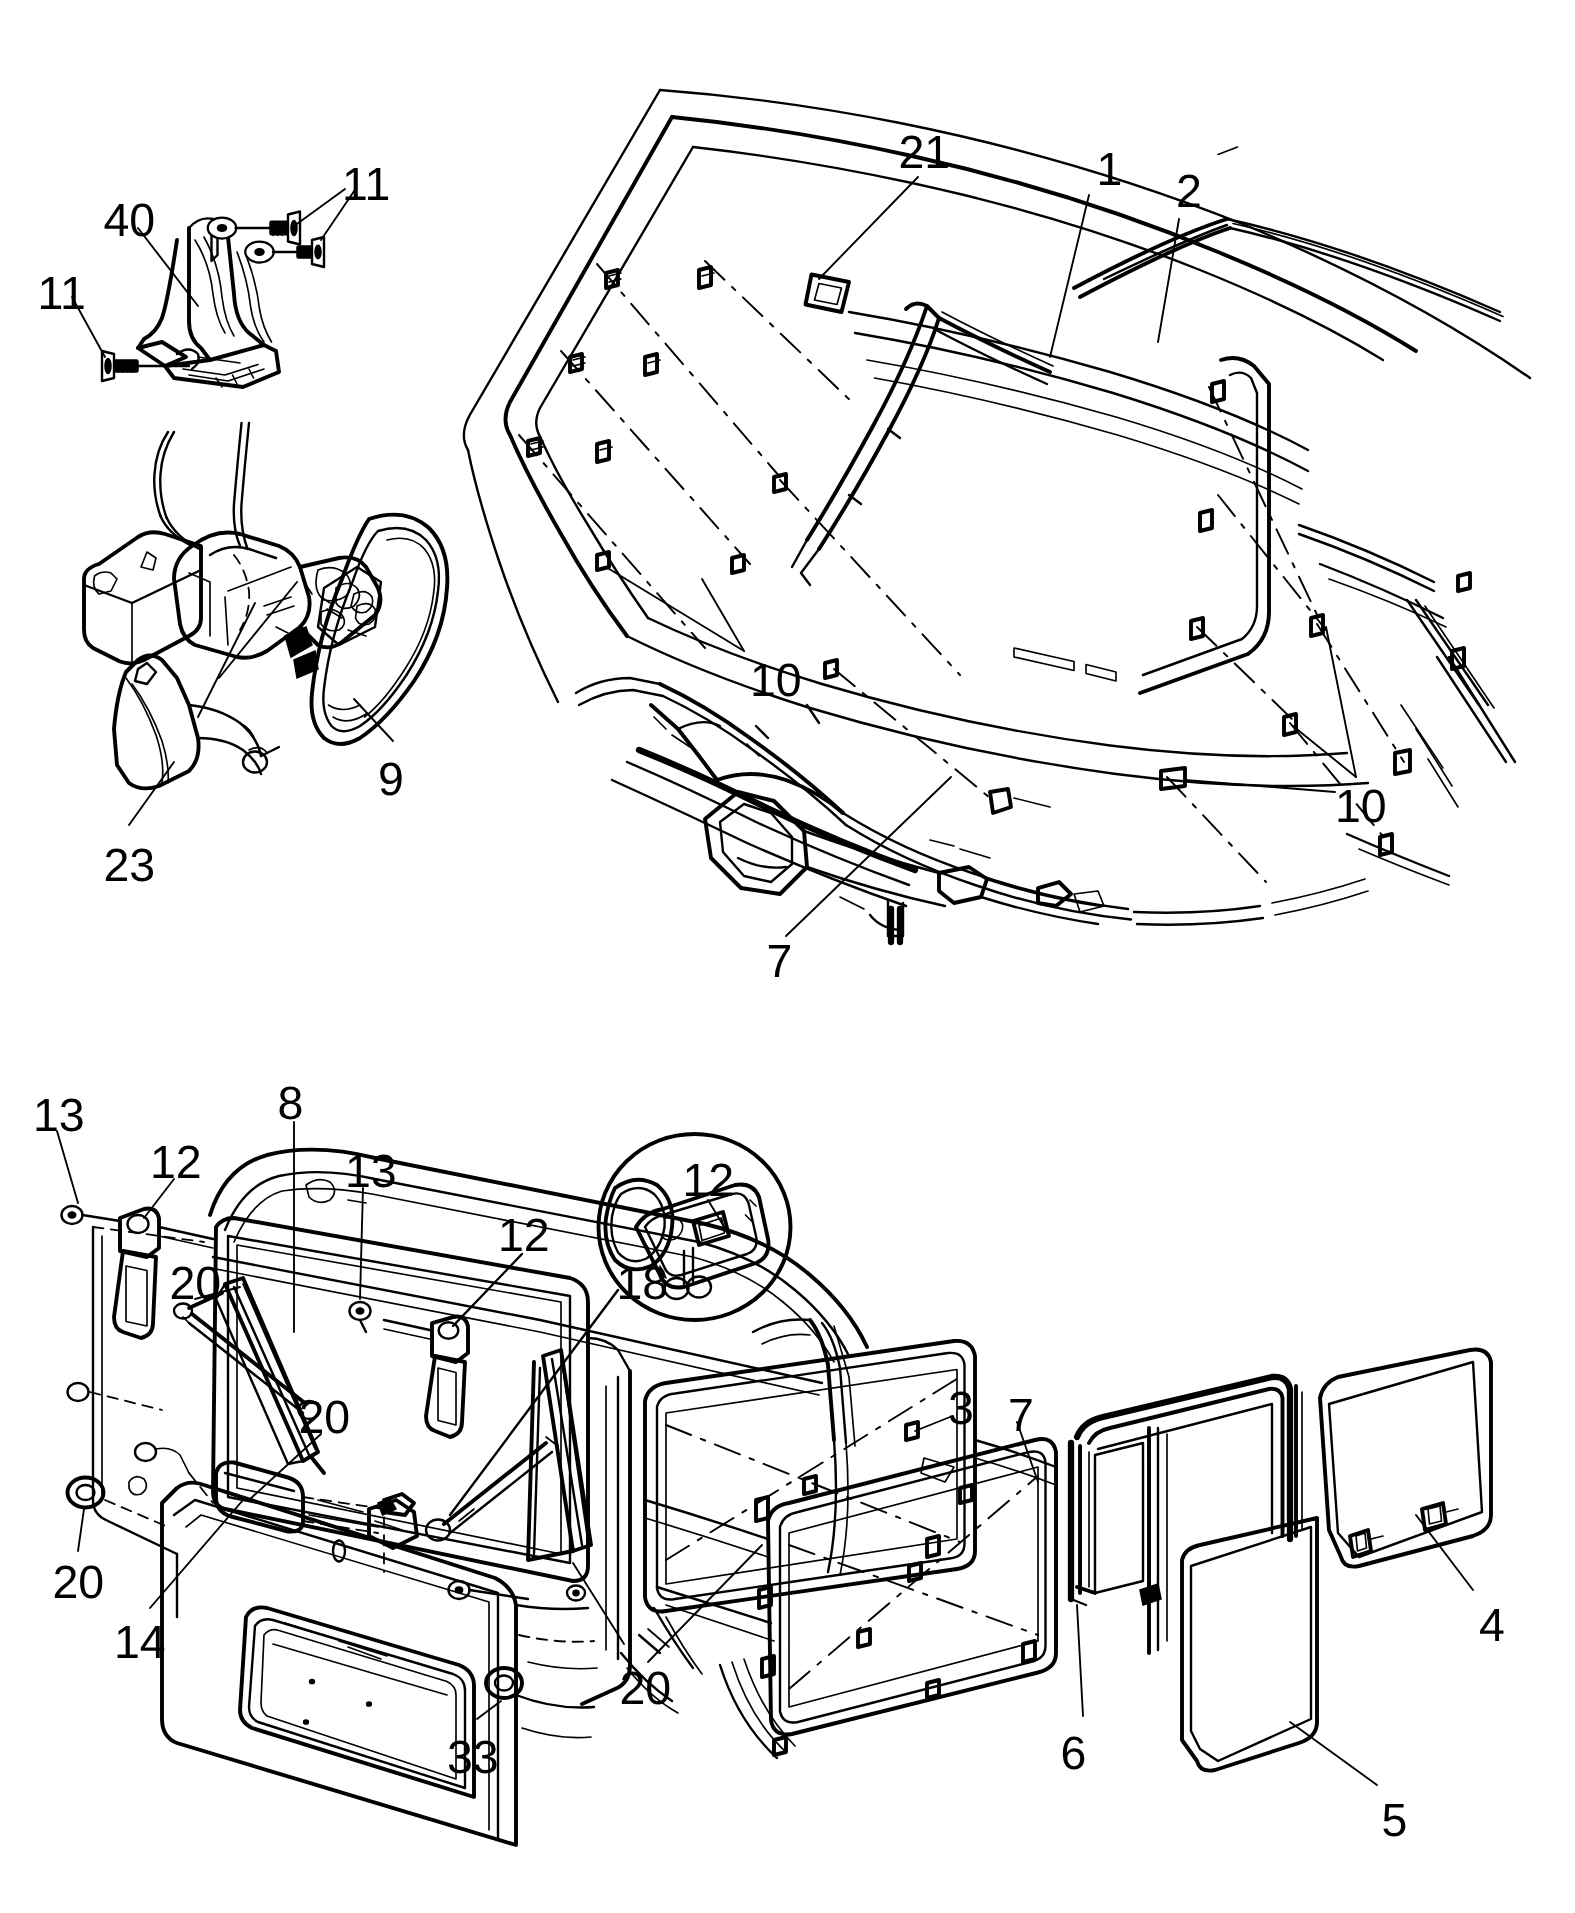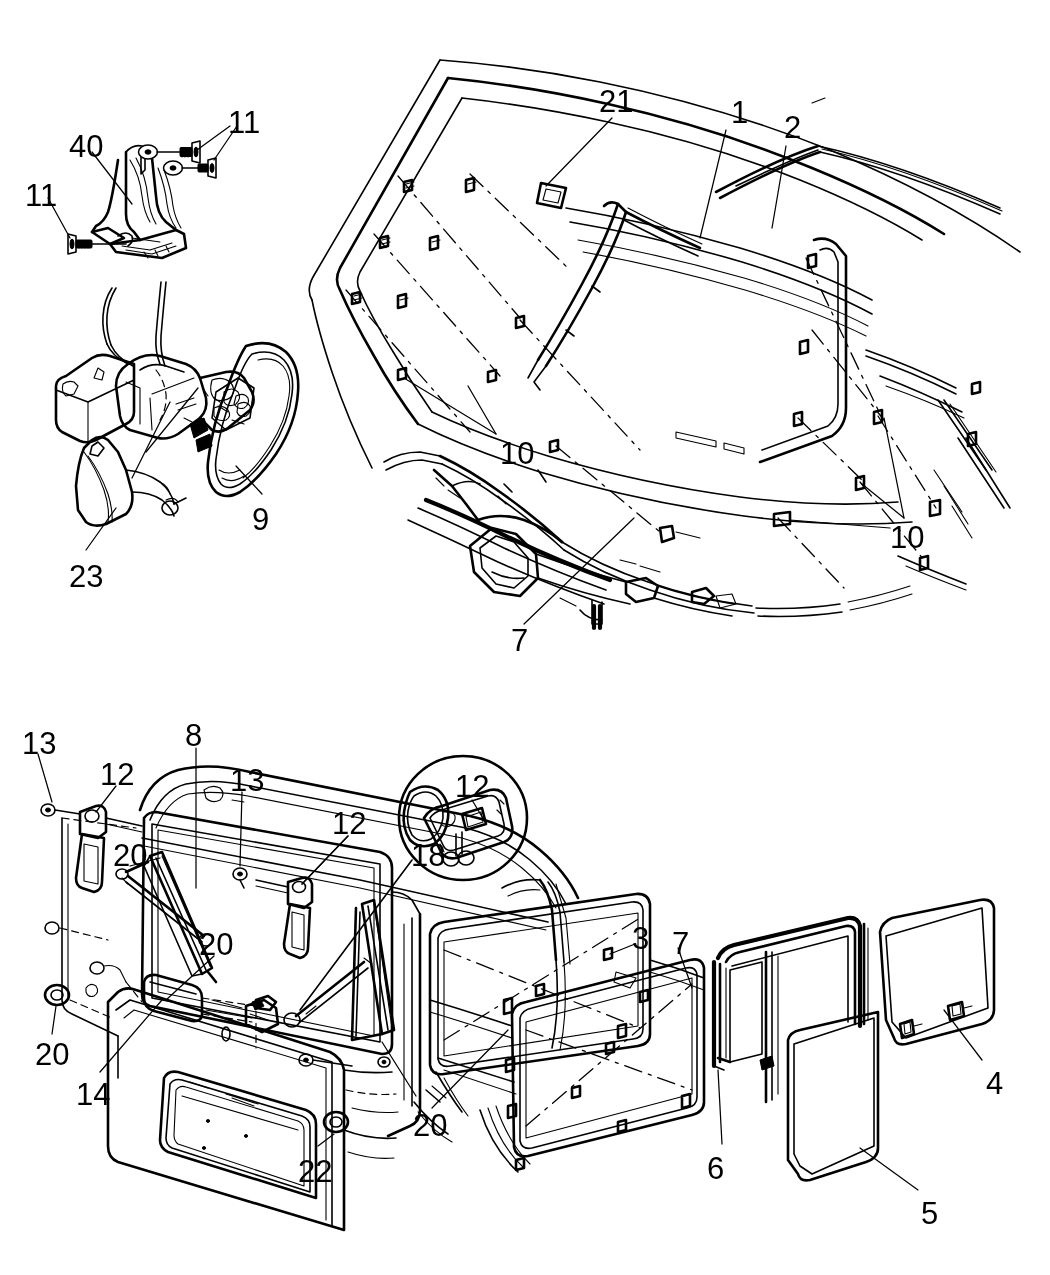--- a/index.html
+++ b/index.html
@@ -622,16 +622,16 @@
 <div class="callout" style="left:113px;top:840px">20</div>
 <div class="callout" style="left:411px;top:840px">18</div>
 <div class="callout" style="left:199px;top:929px">20</div>
 <div class="callout" style="left:632px;top:923px">3</div>
 <div class="callout" style="left:672px;top:928px">7</div>
 <div class="callout" style="left:35px;top:1039px">20</div>
 <div class="callout" style="left:76px;top:1079px">14</div>
 <div class="callout" style="left:986px;top:1068px">4</div>
 <div class="callout" style="left:707px;top:1153px">6</div>
 <div class="callout" style="left:413px;top:1110px">20</div>
-<div class="callout" style="left:298px;top:1156px">22</div>
+<div class="callout" style="left:298px;top:1156px">33</div>
 <div class="callout" style="left:921px;top:1198px">5</div>
 
 </div>
 
 </body></html>

